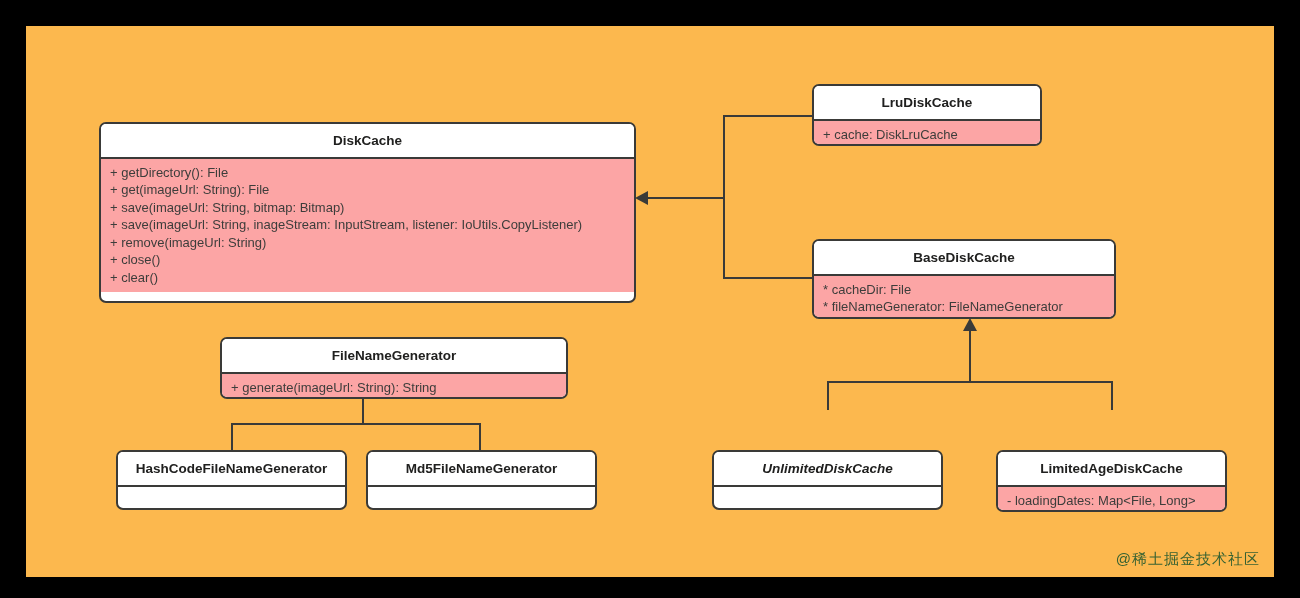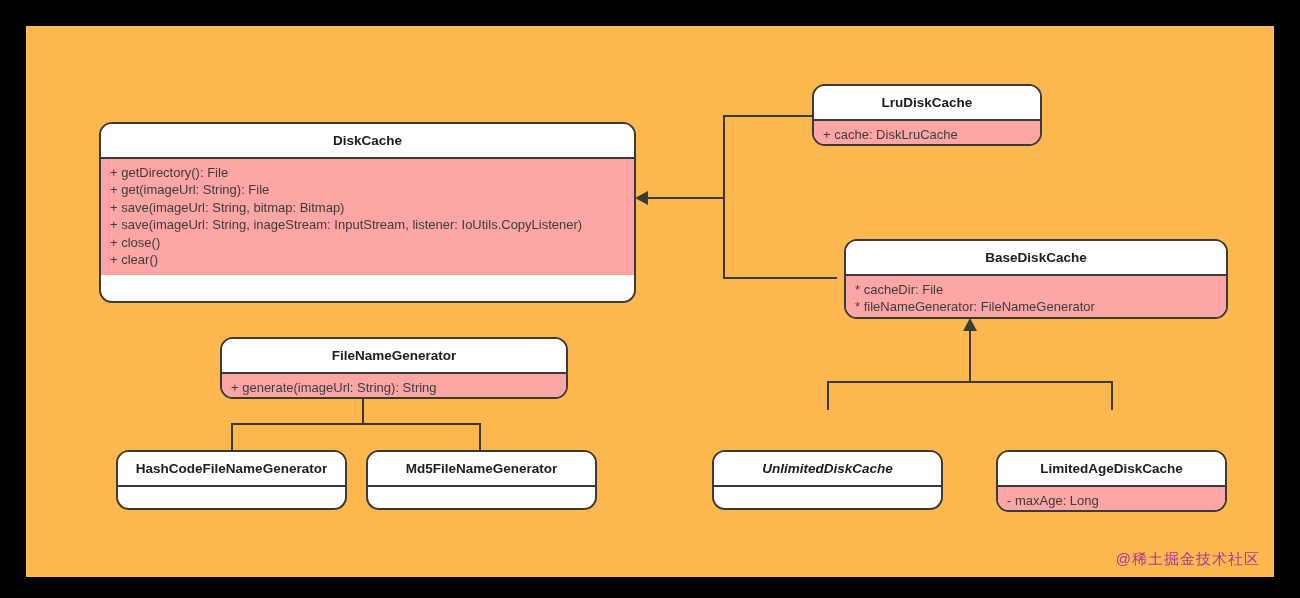--- a/index.html
+++ b/index.html
@@ -19,21 +19,21 @@
     position: absolute;
     left: 26px; top: 26px;
     width: 1248px; height: 551px;
     background: #FCB84E;
   }
   
   .uml-box {
     position: absolute;
     background: #FFFFFF;
     border: 2px solid #3A3A38;
-    border-radius: 13px;
+    border-radius: 7px;
     overflow: hidden;
     z-index: 3;
   }
   .uml-title {
     text-align: center;
     font-weight: bold;
     font-size: 13.5px;
     color: #20201f;
     line-height: 1;
     padding: 10px 6px 9px 6px;
@@ -78,21 +78,21 @@
   .arrow.left {
     border-top: 7px solid transparent;
     border-bottom: 7px solid transparent;
     border-right: 13px solid #3A3A38;
   }
   .watermark {
     position: absolute;
     right: 14px;
     bottom: 8px;
     font-size: 15px;
-    color: #a21caf;
+    color: #14532d;
     opacity: 0.85;
     letter-spacing: 1px;
     white-space: nowrap;
     z-index: 4;
   }
 </style>
 </head>
 <body>
 
 <div id="canvas">
@@ -117,34 +117,35 @@
     <div class="ln v" style="left:1085px; top:355px; height:29px;"></div>
 
     <div class="uml-box" style="left:73px; top:96px; width:537px; height:181px;">
       <div class="uml-title">DiskCache</div>
       <div class="uml-sep"></div>
       <div class="uml-body">
         <div class="member">+ getDirectory(): File</div>
         <div class="member">+ get(imageUrl: String): File</div>
         <div class="member">+ save(imageUrl: String, bitmap: Bitmap)</div>
         <div class="member">+ save(imageUrl: String, inageStream: InputStream, listener: IoUtils.CopyListener)</div>
+        <div class="member">+ remove(imageUrl: String)</div>
         <div class="member">+ close()</div>
         <div class="member">+ clear()</div>
       </div>
     </div>
 
     <div class="uml-box" style="left:786px; top:58px; width:230px; height:62px;">
       <div class="uml-title">LruDiskCache</div>
       <div class="uml-sep"></div>
       <div class="uml-body">
         <div class="member">+ cache: DiskLruCache</div>
       </div>
     </div>
 
-    <div class="uml-box" style="left:786px; top:213px; width:384px; height:80px;margin-left:32px;">
+    <div class="uml-box" style="left:786px; top:213px; width:304px; height:80px;">
       <div class="uml-title">BaseDiskCache</div>
       <div class="uml-sep"></div>
       <div class="uml-body">
         <div class="member">* cacheDir: File</div>
         <div class="member">* fileNameGenerator:  FileNameGenerator</div>
         <div class="member">* reserveCacheDir: File</div>
       </div>
     </div>
 
     <div class="uml-box" style="left:194px; top:311px; width:348px; height:62px;">
@@ -170,21 +171,20 @@
     <div class="uml-box" style="left:686px; top:424px; width:231px; height:60px;font-style:italic;">
       <div class="uml-title">UnlimitedDiskCache</div>
       <div class="uml-sep"></div>
       <div class="uml-body empty"></div>
     </div>
 
     <div class="uml-box" style="left:970px; top:424px; width:231px; height:62px;">
       <div class="uml-title">LimitedAgeDiskCache</div>
       <div class="uml-sep"></div>
       <div class="uml-body">
-        <div class="member">- maxAge: Long</div>
         <div class="member">- loadingDates: Map&lt;File, Long&gt;</div>
       </div>
     </div>
 
     <div class="watermark">@稀土掘金技术社区</div>
 
   </div>
 </div>
 
 </body></html>

